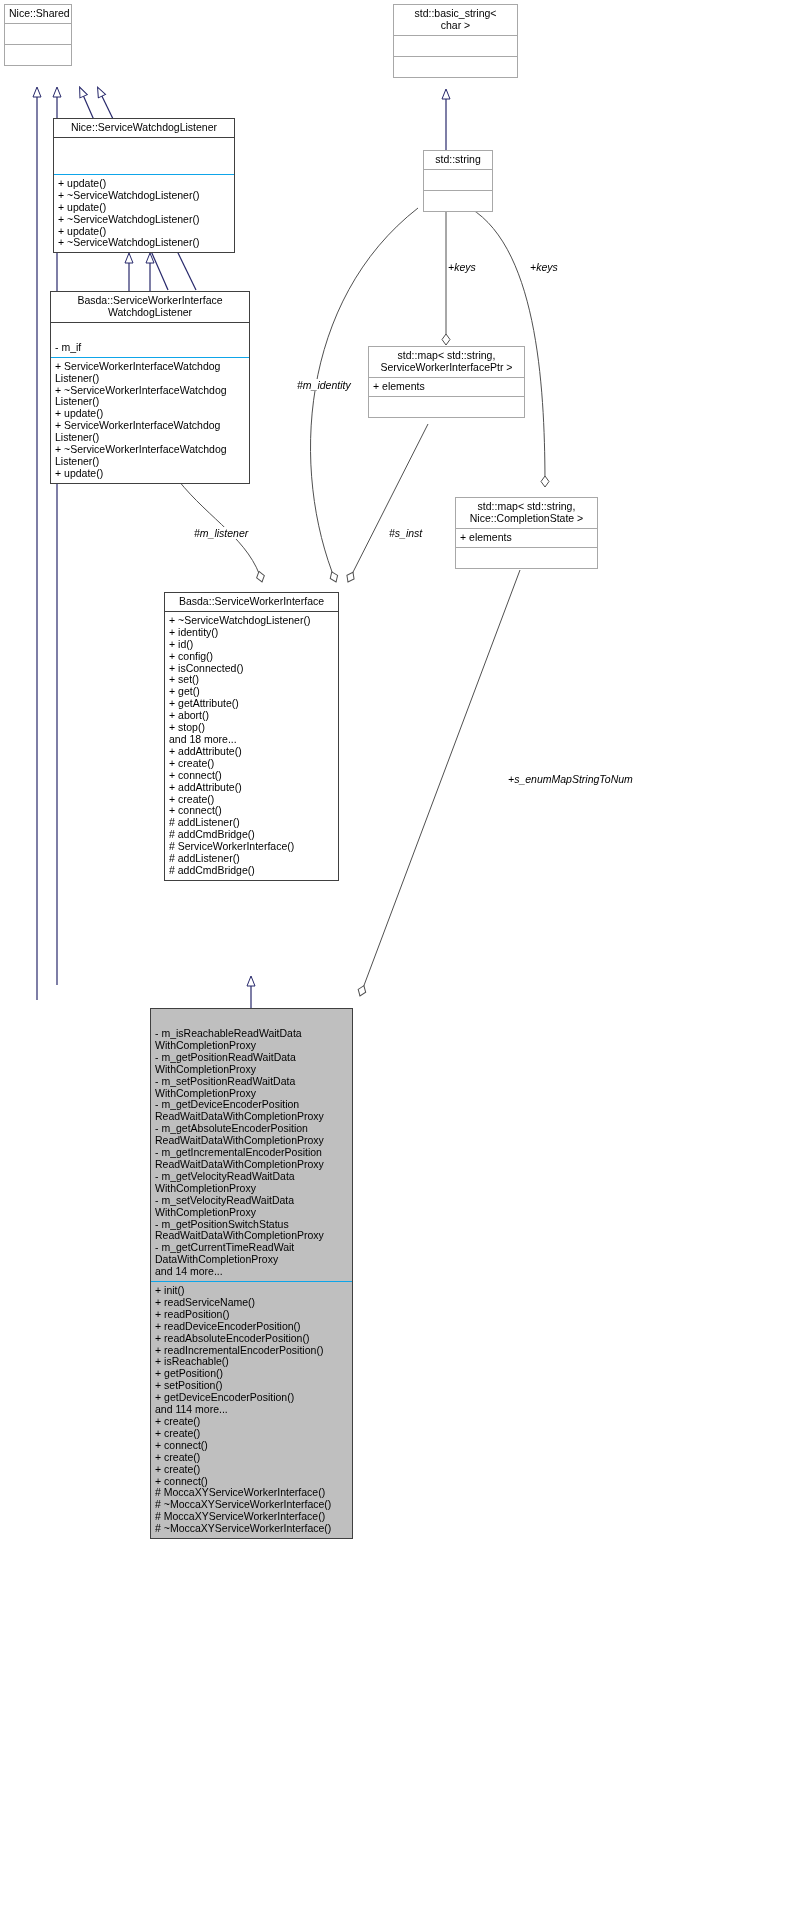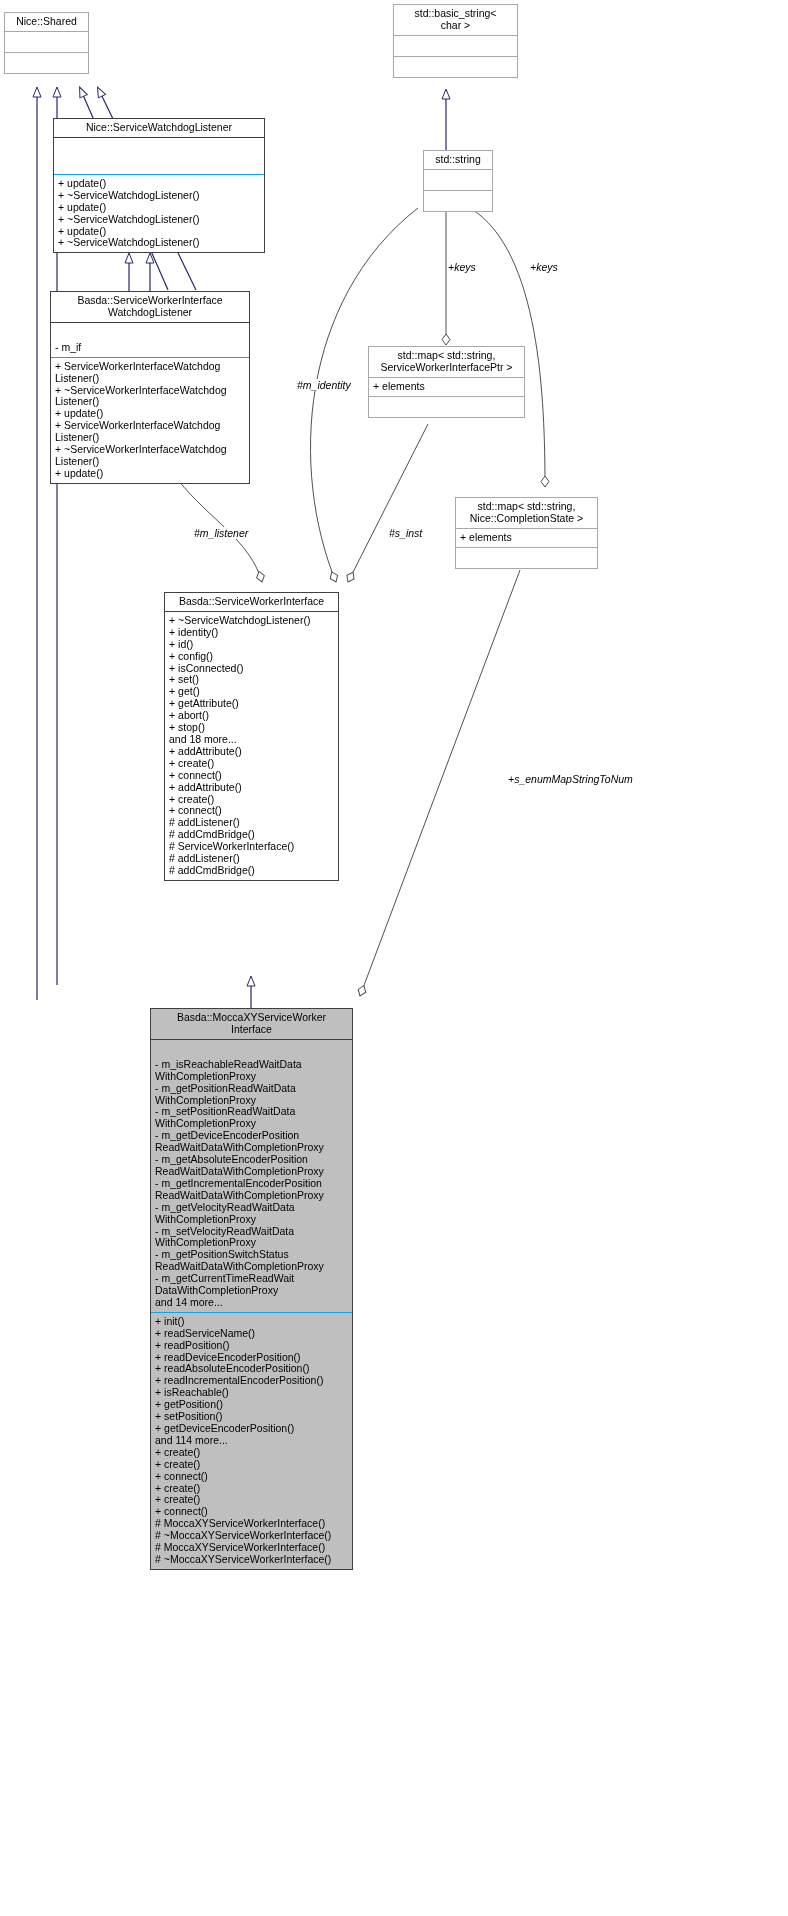--- a/index.html
+++ b/index.html
@@ -120,21 +120,21 @@
 
     <g stroke="#505050" stroke-width="1" fill="none">
       <path d="M 178,480 C 210,520 250,540 262,582" marker-end="url(#agg-diamond)"></path>
     </g>
 
     <g stroke="#505050" stroke-width="1" fill="none">
       <path d="M 520,570 L 360,996" marker-end="url(#agg-diamond)"></path>
     </g>
   </svg>
 
-  <div class="node light" style="left:4px; top:12px; width:85px;">
+  <div class="node light" style="left:4px; top:4px; width:68px;">
     <div class="title">Nice::Shared</div>
     <div class="attrs">
         <div class="empty"></div>
       </div>
     <div class="ops">
         <div class="empty"></div>
       </div>
   </div>
 
   <div class="node light" style="left:393px; top:4px; width:125px;">
@@ -151,21 +151,21 @@
   <div class="node light" style="left:423px; top:150px; width:70px;">
     <div class="title">std::string</div>
     <div class="attrs">
         <div class="empty"></div>
       </div>
     <div class="ops">
         <div class="empty"></div>
       </div>
   </div>
 
-  <div class="node dark" style="left:53px; top:118px; width:212px;">
+  <div class="node dark" style="left:53px; top:118px; width:182px;">
     <div class="title">Nice::ServiceWatchdogListener</div>
     <div class="attrs">
         <div class="empty"></div>
       </div>
     <div class="ops">
       <div class="row">+ update()</div>
       <div class="row">+ ~ServiceWatchdogListener()</div>
       <div class="row">+ update()</div>
       <div class="row">+ ~ServiceWatchdogListener()</div>
       <div class="row">+ update()</div>
@@ -233,22 +233,20 @@
       <div class="row">+ connect()</div>
       <div class="row"># addListener()</div>
       <div class="row"># addCmdBridge()</div>
       <div class="row"># ServiceWorkerInterface()</div>
       <div class="row"># addListener()</div>
       <div class="row"># addCmdBridge()</div>
     </div>
   </div>
 
   <div class="node dark filled" style="left:150px; top:1008px; width:203px;">
-    <div class="title">Basda::MoccaXYServiceWorker
-Interface</div>
     <div class="attrs">
       <div class="row">- m_isReachableReadWaitData WithCompletionProxy</div>
       <div class="row">- m_getPositionReadWaitData WithCompletionProxy</div>
       <div class="row">- m_setPositionReadWaitData WithCompletionProxy</div>
       <div class="row">- m_getDeviceEncoderPosition ReadWaitDataWithCompletionProxy</div>
       <div class="row">- m_getAbsoluteEncoderPosition ReadWaitDataWithCompletionProxy</div>
       <div class="row">- m_getIncrementalEncoderPosition ReadWaitDataWithCompletionProxy</div>
       <div class="row">- m_getVelocityReadWaitData WithCompletionProxy</div>
       <div class="row">- m_setVelocityReadWaitData WithCompletionProxy</div>
       <div class="row">- m_getPositionSwitchStatus ReadWaitDataWithCompletionProxy</div>

